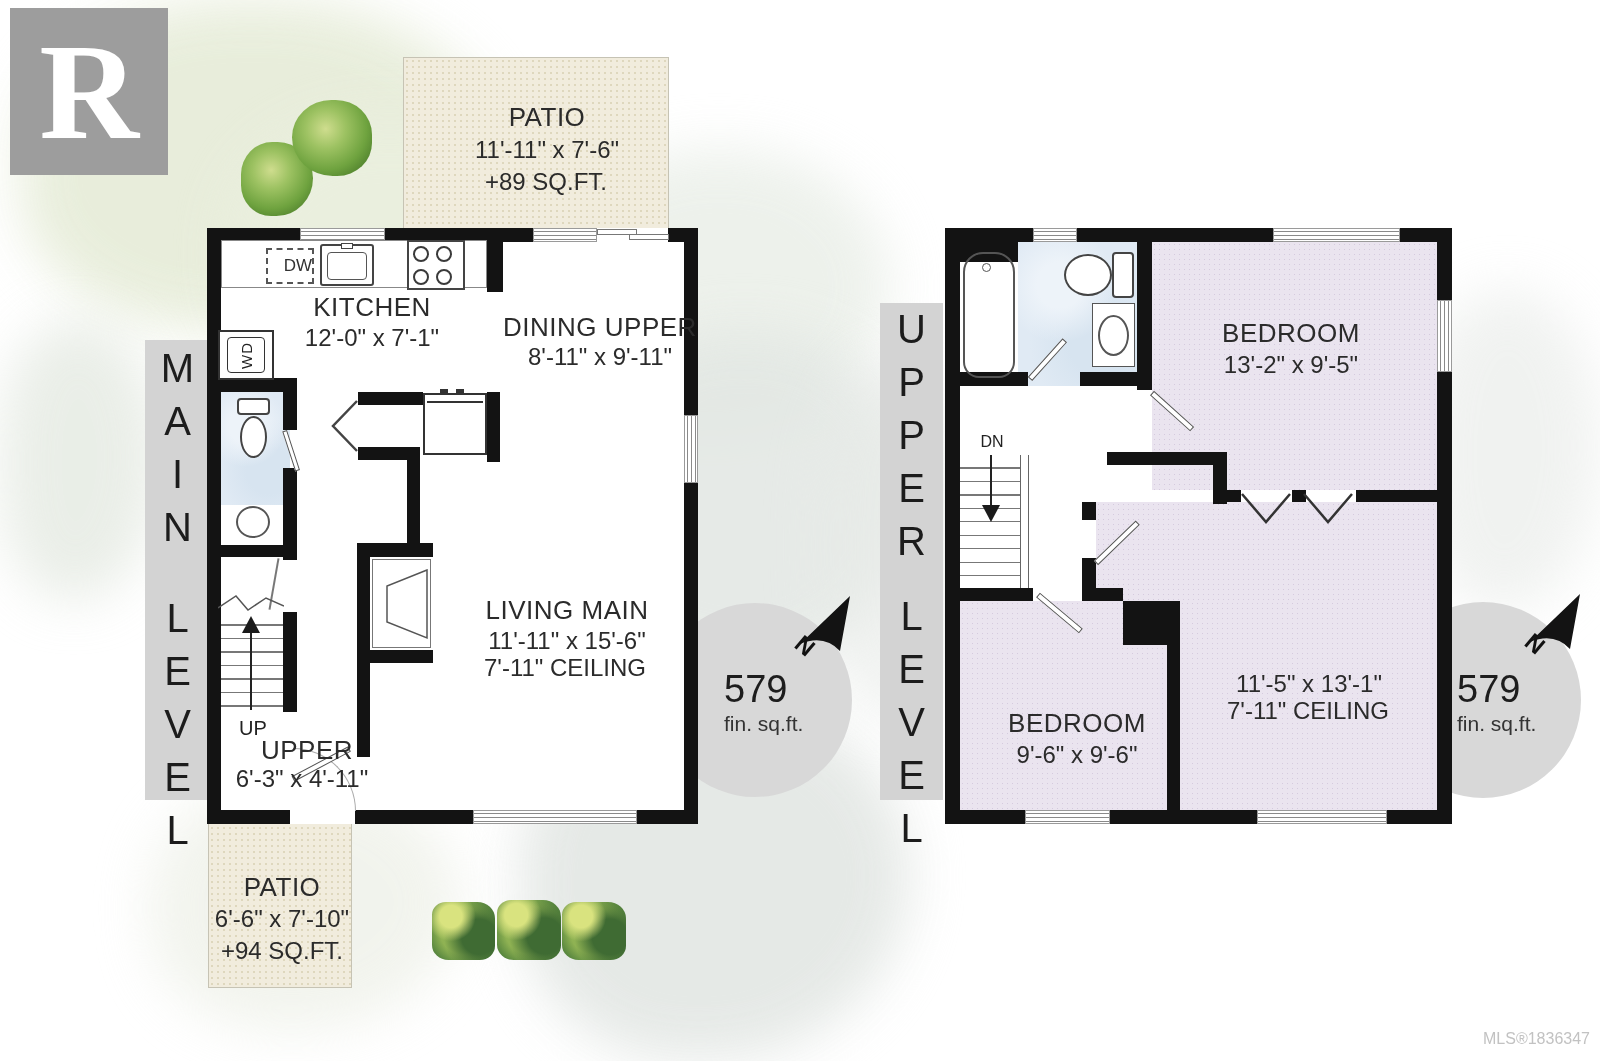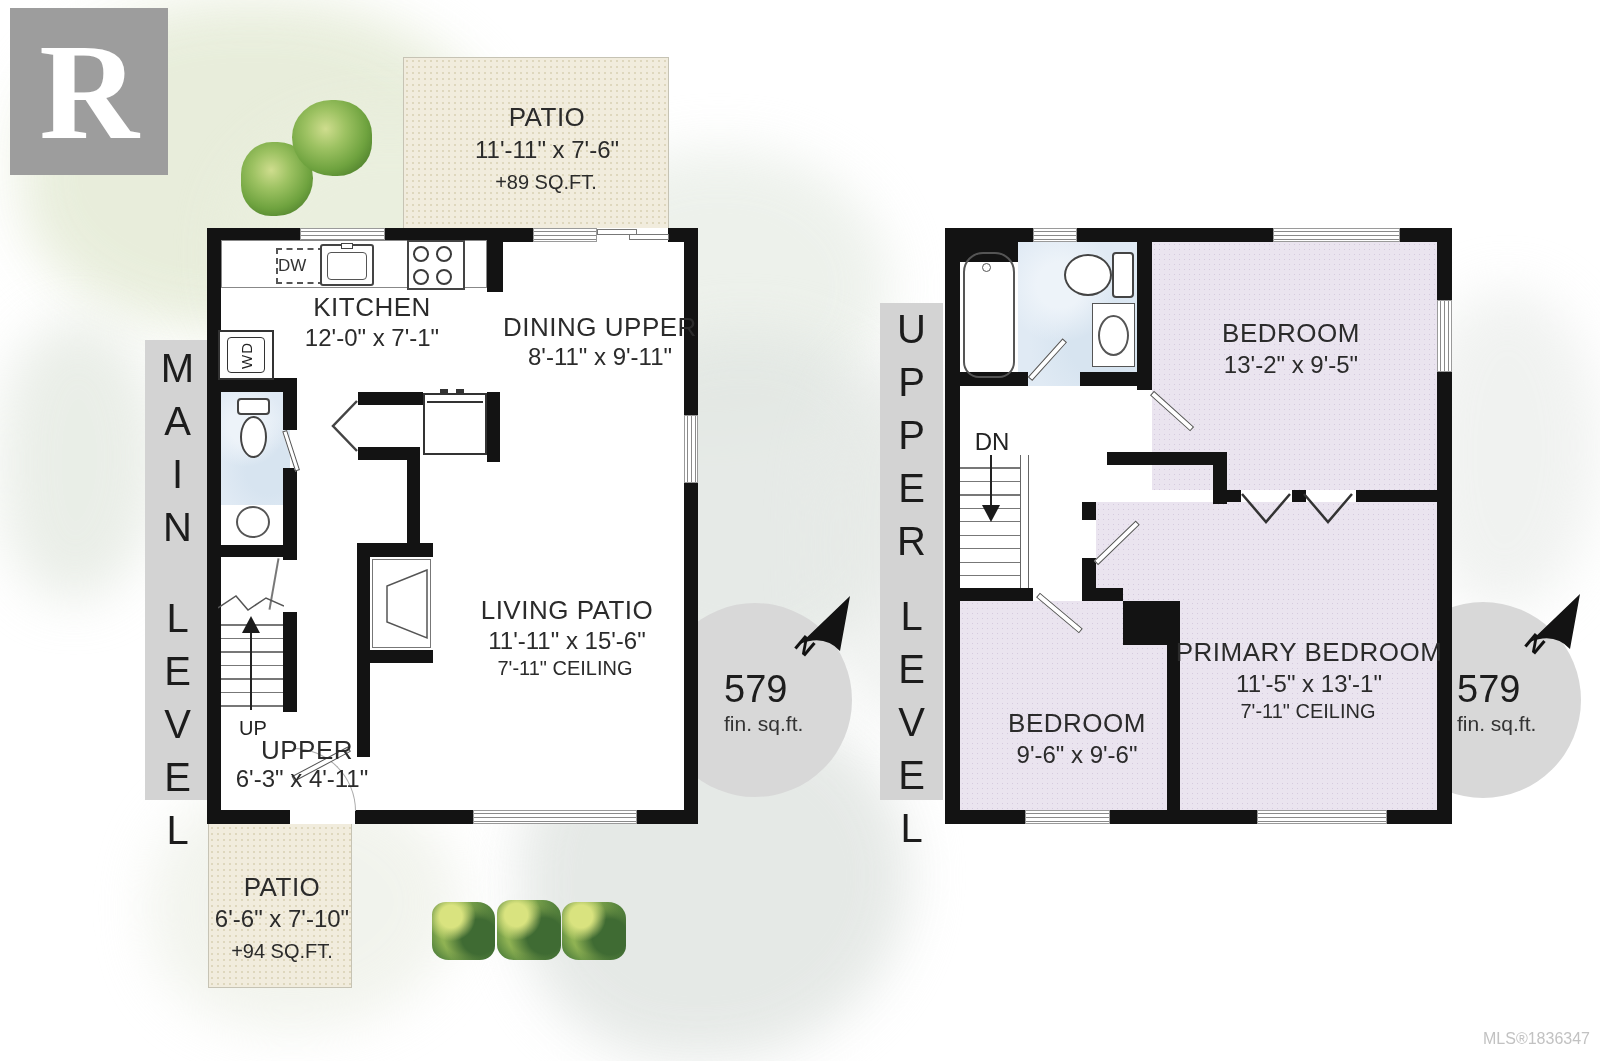--- a/index.html
+++ b/index.html
@@ -11,21 +11,21 @@
   .window-h{position:absolute;background:linear-gradient(to bottom,#fff 0 3px,#8a8a8a 3px 4px,#fff 4px 7px,#8a8a8a 7px 8px,#fff 8px 11px,#8a8a8a 11px 12px,#fff 12px 14px);box-shadow:0 0 0 1px #9a9a9a inset;}
   .window-v{position:absolute;background:linear-gradient(to right,#fff 0 3px,#8a8a8a 3px 4px,#fff 4px 7px,#8a8a8a 7px 8px,#fff 8px 11px,#8a8a8a 11px 12px,#fff 12px 15px);box-shadow:0 0 0 1px #9a9a9a inset;}
   .floor-white{position:absolute;background:#ffffff;}
   .floor-patio{position:absolute;background-color:#f1ecdd;background-image:radial-gradient(#ded7bd 0.9px,transparent 1px);background-size:6px 6px;border:1px solid #c6c3b4;box-sizing:border-box;}
   .floor-lav{position:absolute;background-color:#eae4ef;background-image:radial-gradient(#d5cade 0.9px,transparent 1px);background-size:5px 5px;}
   .floor-bath{position:absolute;background:radial-gradient(circle at 35% 30%,#edf3f9 0 18%,transparent 45%),radial-gradient(circle at 70% 70%,#d7e4f0 0 25%,transparent 55%),#e0eaf4;}
   .level-bar{position:absolute;background:#d3d3d3;display:flex;flex-direction:column;align-items:center;box-sizing:border-box;}
   .vtext{writing-mode:vertical-rl;text-orientation:upright;font-size:40px;letter-spacing:9px;color:#1c1c1c;line-height:1;}
   .room-label{position:absolute;transform:translate(-50%,-50%);font-size:26px;letter-spacing:.5px;color:#2b2b2b;white-space:nowrap;}
   .room-dims{position:absolute;transform:translate(-50%,-50%);font-size:24px;color:#2b2b2b;white-space:nowrap;}
-  .room-ceiling{position:absolute;transform:translate(-50%,-50%);font-size:20px;color:#2b2b2b;white-space:nowrap;}
+  .room-ceiling{position:absolute;transform:translate(-50%,-50%);font-size:24px;color:#2b2b2b;white-space:nowrap;}
   .small-label{position:absolute;transform:translate(-50%,-50%);font-size:18px;color:#222;white-space:nowrap;}
   .badge-circle{position:absolute;border-radius:50%;background:#d8d8d8;}
   .badge-num{position:absolute;font-size:38px;color:#1d1d1d;}
   .badge-unit{position:absolute;font-size:21px;color:#333;}
   .north-n{position:absolute;font-size:24px;font-weight:bold;color:#111;}
   .leaf{position:absolute;height:4px;background:#fff;border:1.2px solid #555;}
   .arc{position:absolute;border:1px solid #ababab;border-left:0;border-bottom:0;border-radius:0 100% 0 0;}
   .treads{position:absolute;background:repeating-linear-gradient(to bottom,#fff 0 12px,#777 12px 13.5px);}
   .outline{position:absolute;background:#fff;border:2px solid #444;box-sizing:border-box;}
   .thin-outline{position:absolute;background:#fff;border:1.2px solid #777;box-sizing:border-box;}
@@ -106,21 +106,21 @@
   <div class="wall" style="left:207px;top:545px;width:90px;height:12px"></div>
   <div class="wall" style="left:358px;top:392px;width:65px;height:13px"></div>
   <div class="wall" style="left:487px;top:392px;width:13px;height:70px"></div>
   <div class="wall" style="left:358px;top:447px;width:62px;height:13px"></div>
   <div class="wall" style="left:407px;top:460px;width:13px;height:85px"></div>
   <div class="wall" style="left:357px;top:543px;width:76px;height:14px"></div>
   <div class="wall" style="left:357px;top:557px;width:13px;height:200px"></div>
   <div class="wall" style="left:357px;top:650px;width:76px;height:13px"></div>
 
   <div class="thin-outline" style="left:221px;top:240px;width:266px;height:48px;border-color:#888;"></div>
-  <div class="abs" style="left:276px;top:248px;width:48px;height:36px;border:2px dashed #555;box-sizing:border-box;display:flex;align-items:center;justify-content:flex-start;">
+  <div class="abs" style="left:266px;top:248px;width:48px;height:36px;border:2px dashed #555;box-sizing:border-box;display:flex;align-items:center;justify-content:flex-end;">
     <span style="font-size:17px;color:#333;">DW</span>
   </div>
   <div class="outline" style="left:320px;top:244px;width:54px;height:42px;border-radius:3px;"></div>
   <div class="thin-outline" style="left:327px;top:252px;width:40px;height:28px;border-radius:4px;border-color:#555;"></div>
   <div class="thin-outline" style="left:341px;top:243px;width:12px;height:6px;border-color:#444;"></div>
   <div class="outline" style="left:407px;top:240px;width:58px;height:50px;"></div>
   <div class="burner" style="left:413px;top:246px;"></div>
   <div class="burner" style="left:436px;top:246px;"></div>
   <div class="burner" style="left:413px;top:269px;"></div>
   <div class="burner" style="left:436px;top:269px;"></div>
@@ -161,21 +161,21 @@
   <div class="room-label" style="left:547px;top:117px;">PATIO</div>
   <div class="room-dims" style="left:547px;top:150px;">11'-11" x 7'-6"</div>
   <div class="room-ceiling" style="left:546px;top:182px;">+89 SQ.FT.</div>
 
   <div class="room-label" style="left:372px;top:307px;">KITCHEN</div>
   <div class="room-dims" style="left:372px;top:338px;">12'-0" x 7'-1"</div>
 
   <div class="room-label" style="left:600px;top:327px;">DINING UPPER</div>
   <div class="room-dims" style="left:600px;top:357px;">8'-11" x 9'-11"</div>
 
-  <div class="room-label" style="left:567px;top:610px;">LIVING PATIO</div>
+  <div class="room-label" style="left:567px;top:610px;">LIVING MAIN</div>
   <div class="room-dims" style="left:567px;top:641px;">11'-11" x 15'-6"</div>
   <div class="room-ceiling" style="left:565px;top:668px;">7'-11" CEILING</div>
 
   <div class="small-label" style="left:253px;top:728px;font-size:20px;">UP</div>
   <div class="room-label" style="left:307px;top:750px;">UPPER</div>
   <div class="room-dims" style="left:302px;top:779px;">6'-3" x 4'-11"</div>
 
   <div class="room-label" style="left:282px;top:887px;">PATIO</div>
   <div class="room-dims" style="left:282px;top:919px;">6'-6" x 7'-10"</div>
   <div class="room-ceiling" style="left:282px;top:951px;">+94 SQ.FT.</div>
@@ -231,38 +231,37 @@
   <div class="outline" style="left:1112px;top:252px;width:22px;height:46px;border-radius:4px;border-color:#444;"></div>
   <div class="outline" style="left:1064px;top:254px;width:48px;height:42px;border-radius:50%;border-color:#444;"></div>
   <div class="thin-outline" style="left:1092px;top:303px;width:43px;height:64px;border-color:#555;"></div>
   <div class="outline" style="left:1098px;top:315px;width:31px;height:41px;border-radius:50%;border-color:#555;"></div>
   <div class="leaf" style="left:1030px;top:376px;width:50px;transform-origin:0 50%;transform:rotate(-48deg);"></div>
 
   <div class="treads" style="left:960px;top:455px;width:60px;height:133px;"></div>
   <div class="abs" style="left:1020px;top:455px;width:9px;height:133px;border-left:1.5px solid #666;border-right:1.5px solid #666;background:#fff;box-sizing:border-box;"></div>
   <div class="line" style="left:990px;top:455px;width:2px;height:52px;background:#222;"></div>
   <div class="abs" style="left:982px;top:505px;width:0;height:0;border-left:9px solid transparent;border-right:9px solid transparent;border-top:17px solid #1a1a1a;"></div>
-  <div class="small-label" style="left:992px;top:442px;font-size:24px;">DN</div>
+  <div class="small-label" style="left:992px;top:442px;font-size:16px;">DN</div>
 
   <div class="leaf" style="left:1152px;top:390px;width:52px;transform-origin:0 50%;transform:rotate(42deg);"></div>
   <div class="leaf" style="left:1038px;top:592px;width:54px;transform-origin:0 50%;transform:rotate(40deg);"></div>
   <div class="leaf" style="left:1096px;top:560px;width:56px;transform-origin:0 50%;transform:rotate(-44deg);"></div>
 
   <svg class="abs" style="left:1240px;top:492px;" width="52" height="34">
       <polyline points="2,2 26,30 50,2" fill="none" stroke="#333" stroke-width="2.5"></polyline>
     </svg>
   <svg class="abs" style="left:1302px;top:492px;" width="52" height="34">
       <polyline points="2,2 26,30 50,2" fill="none" stroke="#333" stroke-width="2.5"></polyline>
     </svg>
 
   <div class="room-label" style="left:1291px;top:333px;">BEDROOM</div>
   <div class="room-dims" style="left:1291px;top:365px;">13'-2" x 9'-5"</div>
   <div class="room-label" style="left:1077px;top:723px;">BEDROOM</div>
   <div class="room-dims" style="left:1077px;top:755px;">9'-6" x 9'-6"</div>
-  <div class="room-label" style="left:1309px;top:652px;">PRIMARY BEDROOM</div>
   <div class="room-dims" style="left:1309px;top:684px;">11'-5" x 13'-1"</div>
   <div class="room-ceiling" style="left:1308px;top:711px;">7'-11" CEILING</div>
 
   <div class="badge-num" style="left:1457px;top:668px;">579</div>
   <div class="badge-unit" style="left:1457px;top:712px;">fin. sq.ft.</div>
   <svg class="abs" style="left:1528px;top:592px;" width="54" height="58">
       <path d="M52 2 L2 50 Q26 40 42 57 Z" fill="#131313"></path>
     </svg>
   <div class="north-n" style="left:1526px;top:630px;transform:rotate(40deg);">N</div>
 

